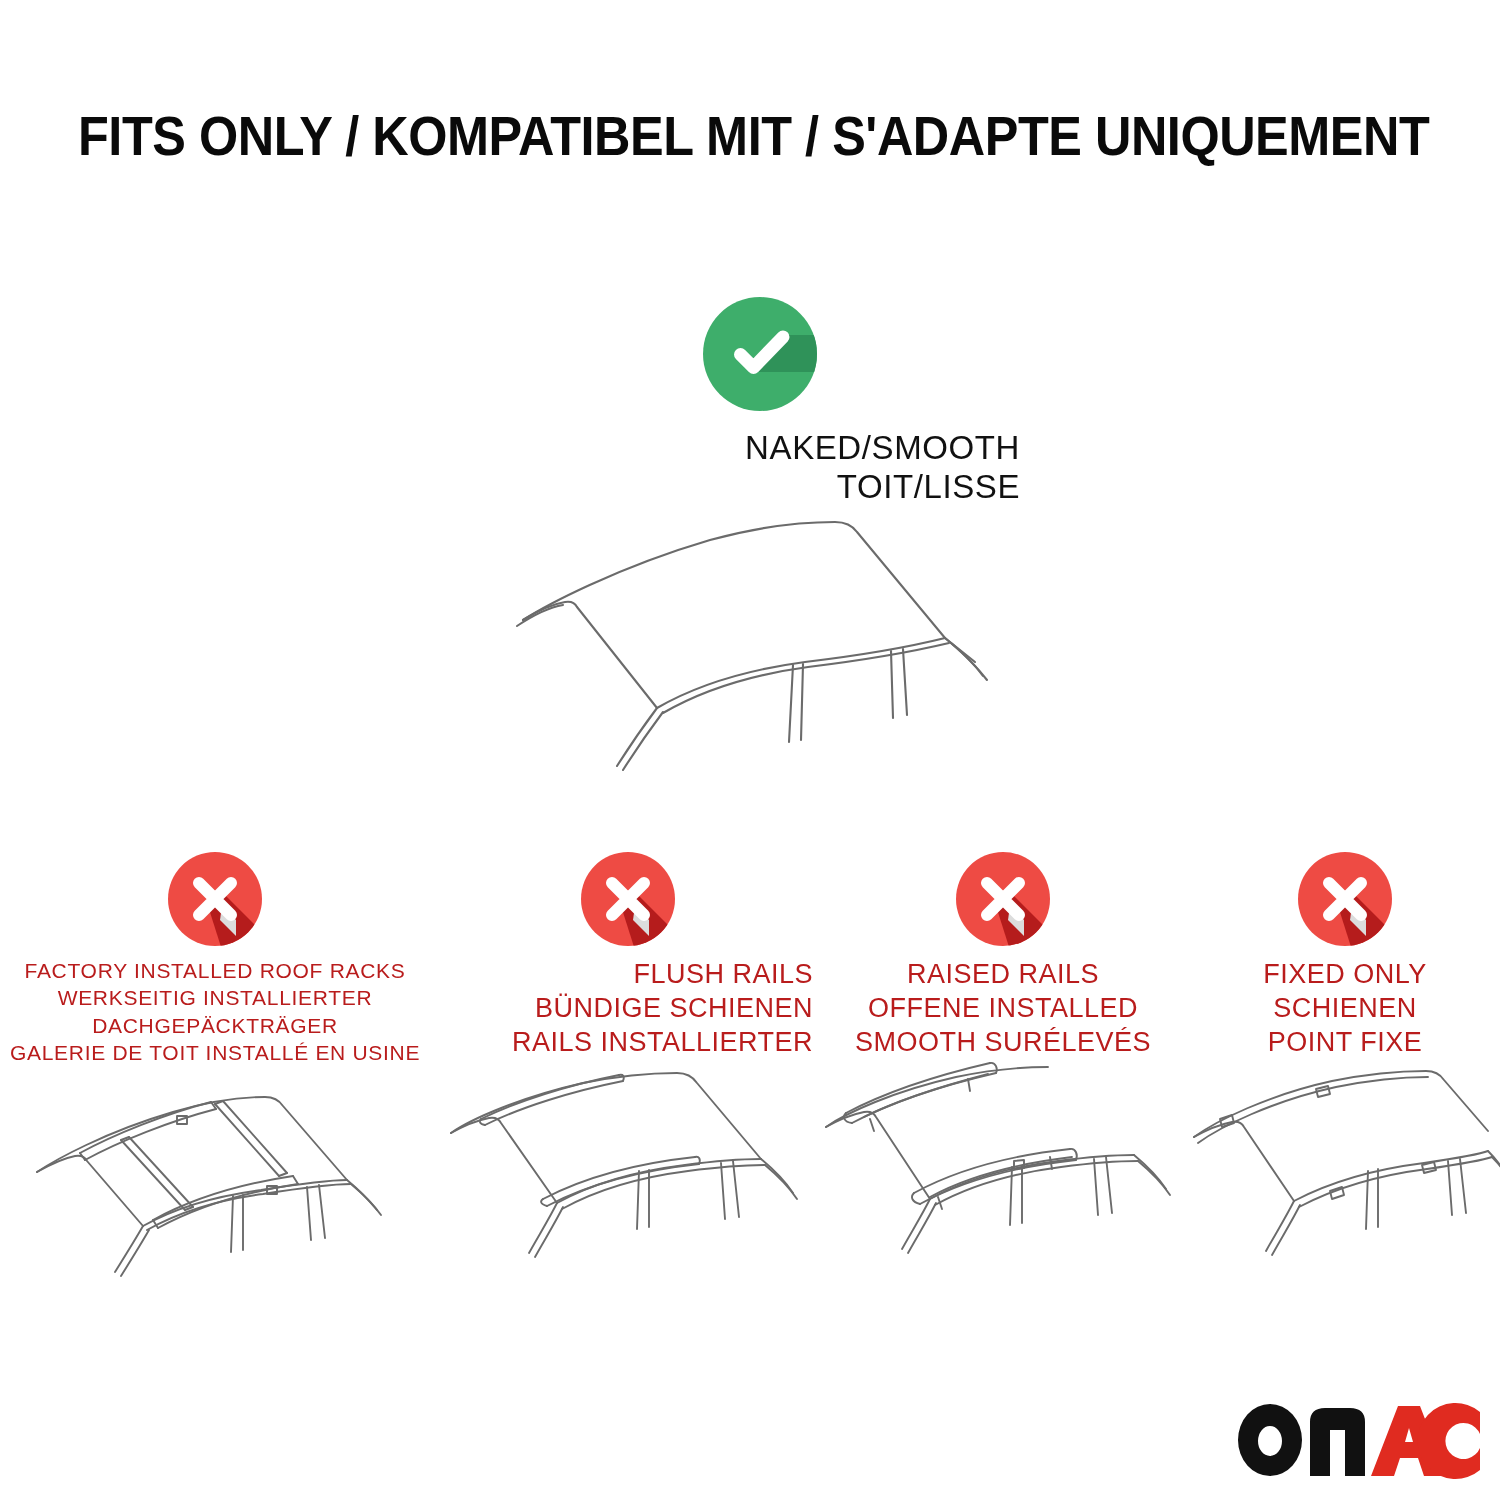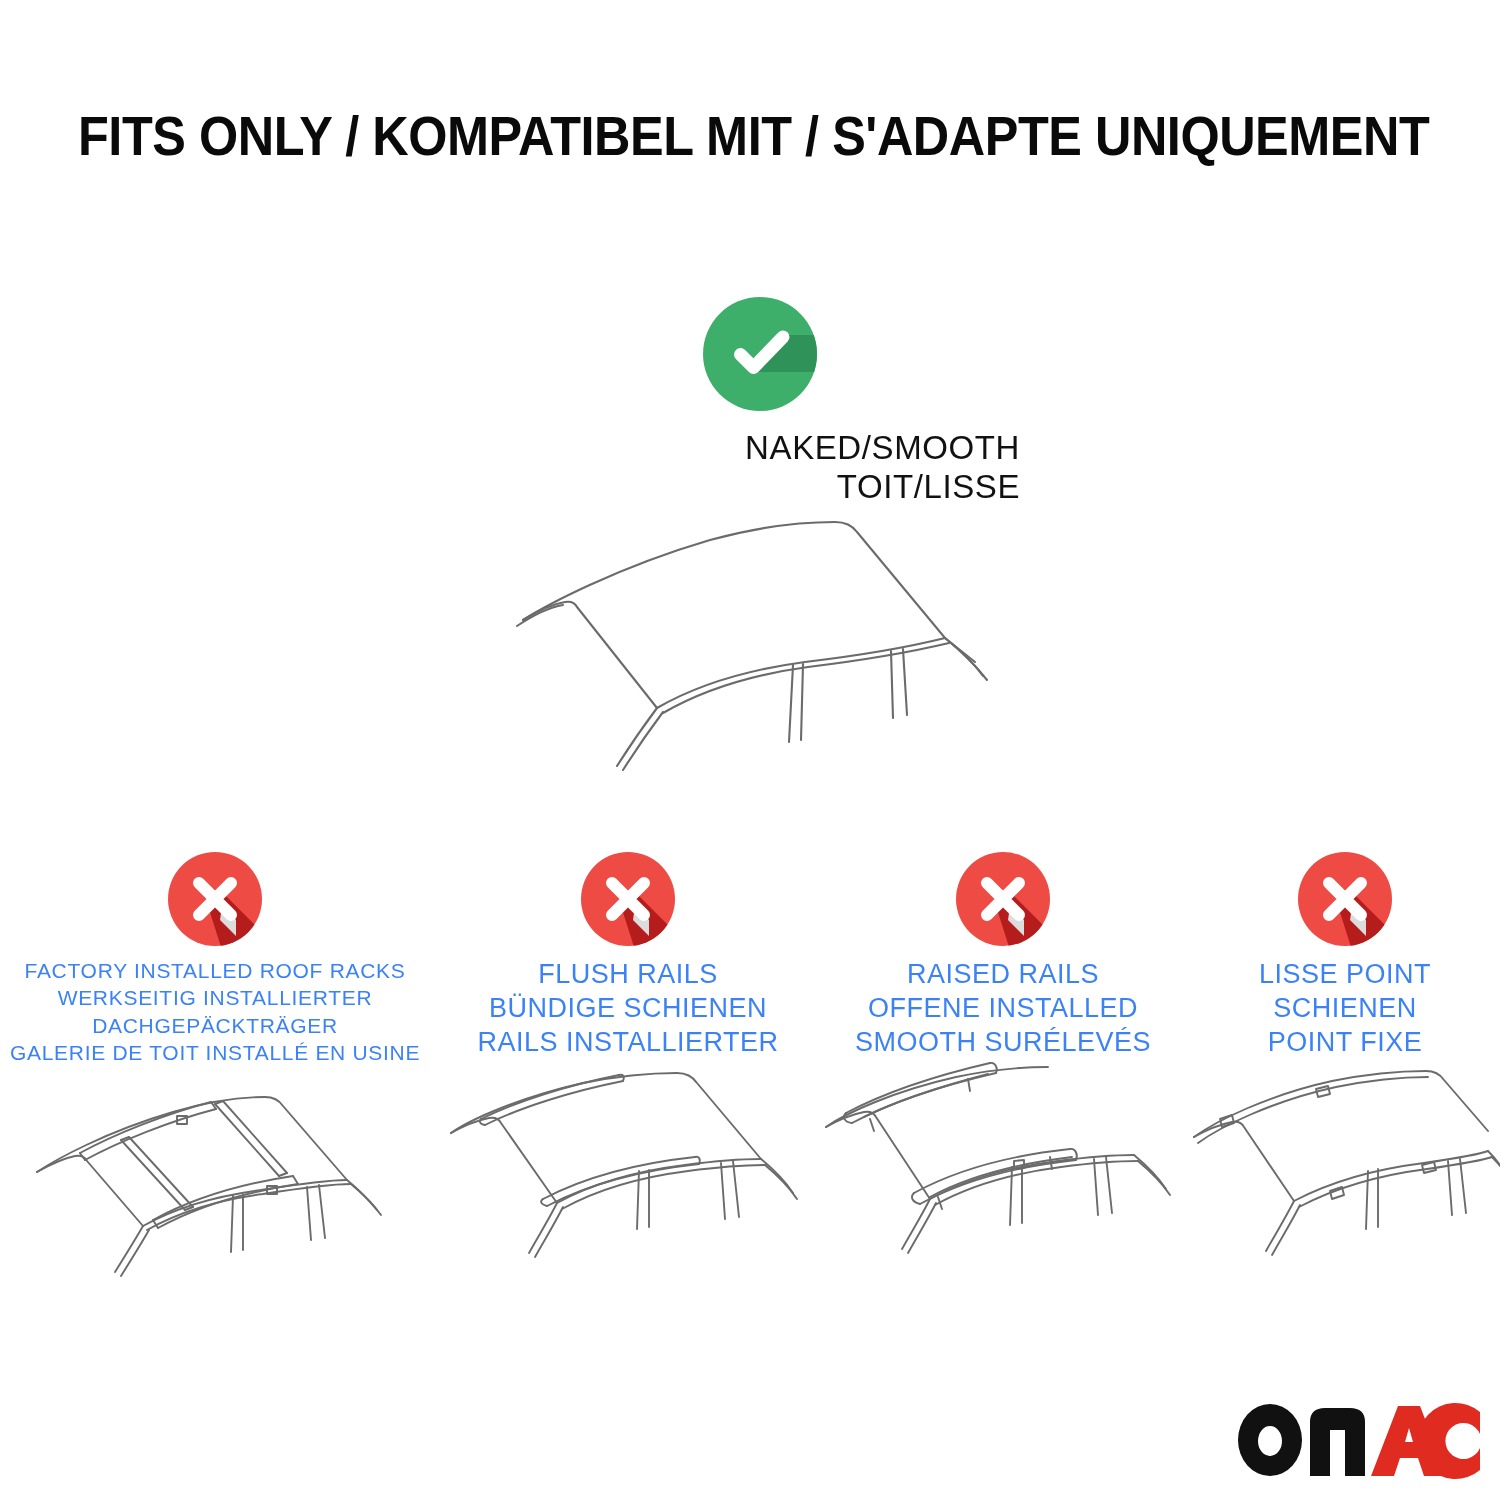--- a/index.html
+++ b/index.html
@@ -72,33 +72,33 @@
     top: 845px;
     width: 1500px;
     height: 520px;
   }
   .inc-col {
     position: absolute;
     top: 0;
     text-align: center;
   }
   .inc-col.c0 { left: 10px;   width: 410px; }
-  .inc-col.c1 { left: 443px;  width: 370px; }
+  .inc-col.c1 { left: 443px;  width: 370px; text-align: right; }
   .inc-col.c2 { left: 818px;  width: 370px; }
   .inc-col.c3 { left: 1195px; width: 300px; }
 
   .inc-badge {
     display: flex;
     justify-content: center;
     align-items: center;
     height: 108px;
   }
   .inc-label {
     margin-top: 4px;
-    color: #3b82f6;
+    color: #b91c1c;
     font-weight: 400;
   }
   .inc-label .ln { display: block; white-space: nowrap; }
 
   .inc-col.c0 .inc-label { font-size: 21px; line-height: 1.30; letter-spacing: 0.7px; }
   .inc-col.c1 .inc-label,
   .inc-col.c2 .inc-label { font-size: 27px; line-height: 1.26; letter-spacing: 0.5px; }
   .inc-col.c3 .inc-label { font-size: 27px; line-height: 1.26; letter-spacing: 0.5px; }
 
   .inc-art {
@@ -367,21 +367,21 @@
           </defs>
         <circle cx="49" cy="49" r="47" fill="#EE4B44"></circle>
         <g clip-path="url(#clipRed3)">
           <path d="M42 56 L56 42 L100 86 L100 100 L56 100 Z" fill="#B51C1C"></path>
           <path d="M56 56 L70 70 L70 86 L54 70 Z" fill="#DCDCDC"></path>
         </g>
         <path d="M33 33 L65 65 M65 33 L33 65" stroke="#ffffff" stroke-width="12" stroke-linecap="round" fill="none"></path>
       </svg>
     </div>
     <div class="inc-label">
-      <span class="ln">LISSE POINT</span>
+      <span class="ln">FIXED ONLY</span>
       <span class="ln">SCHIENEN</span>
       <span class="ln">POINT FIXE</span>
     </div>
     <div class="inc-art">
       <svg width="310" height="215" viewBox="0 0 310 215">
         <g fill="none" stroke="#6b6b6b" stroke-width="1.9" stroke-linecap="round" stroke-linejoin="round">
 
           <path d="M4 64 C26 48 78 22 142 8 C182 0 214 -2 236 -2 C244 -2 250 1 254 7 L298 58"></path>
           <path d="M8 70 C30 54 82 28 146 14 C186 6 216 4 238 4"></path>
 

